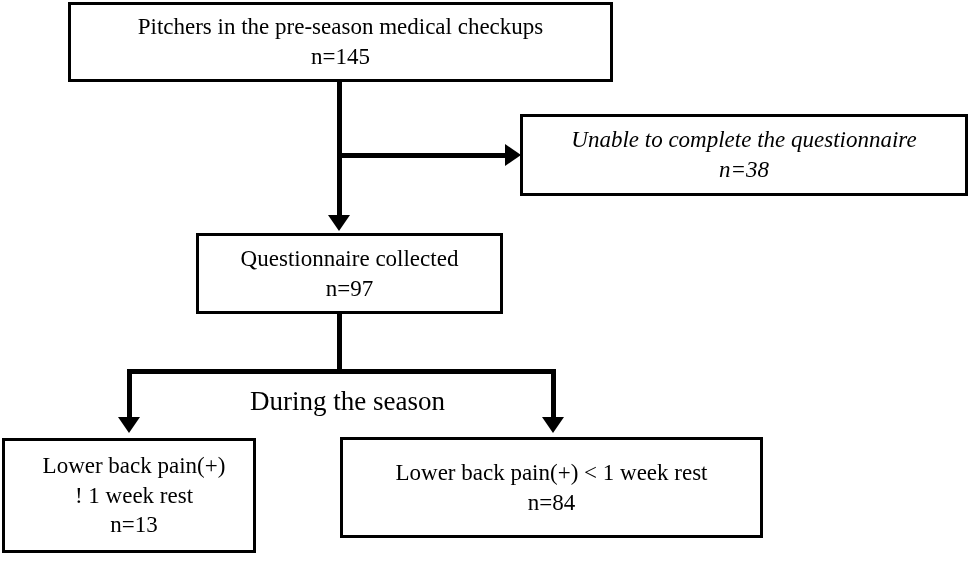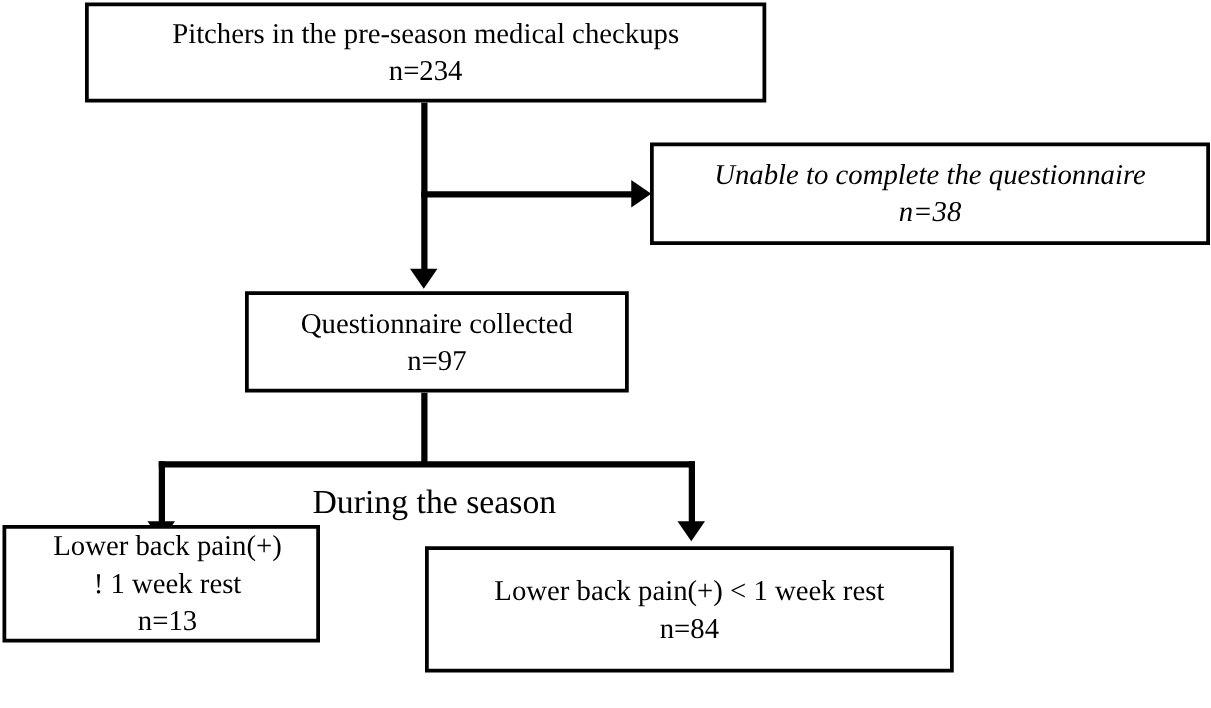--- a/index.html
+++ b/index.html
@@ -32,21 +32,21 @@
     z-index: 3;
   }
   .node .line {
     display: block;
     white-space: nowrap;
   }
   
   #node-screened   { left: 68px;  top: 2px;   width: 545px; height: 80px;  }
   #node-excluded   { left: 520px; top: 114px; width: 448px; height: 82px; font-style: italic;  }
   #node-collected  { left: 196px; top: 233px; width: 307px; height: 81px;  }
-  #node-group-a    { left: 2px;   top: 420px; width: 254px; height: 94px; padding-left: 10px; }
+  #node-group-a    { left: 2px;   top: 438px; width: 254px; height: 115px; padding-left: 10px; }
   #node-group-b    { left: 340px; top: 437px; width: 423px; height: 101px; }
 
   
   .conn {
     position: absolute;
     background: #000000;
     z-index: 1;
   }
   .vline { width: 5px; }
   .hline { height: 5px; }
@@ -111,21 +111,21 @@
   <div class="conn hline" id="split-bar"></div>
   <div class="conn vline" id="stem-left"></div>
   <div class="conn vline" id="stem-right"></div>
   <div class="arrow-down" id="arrow-left"></div>
   <div class="arrow-down" id="arrow-right"></div>
 
   <div class="edge-label" id="label-season">During the season</div>
 
   <div class="node" id="node-screened">
     <span class="line">Pitchers in the pre-season medical  checkups</span>
-    <span class="line">n=234</span>
+    <span class="line">n=145</span>
   </div>
 
   <div class="node" id="node-excluded">
     <span class="line">Unable to complete the questionnaire</span>
     <span class="line">n=38</span>
   </div>
 
   <div class="node" id="node-collected">
     <span class="line">Questionnaire collected</span>
     <span class="line">n=97</span>

